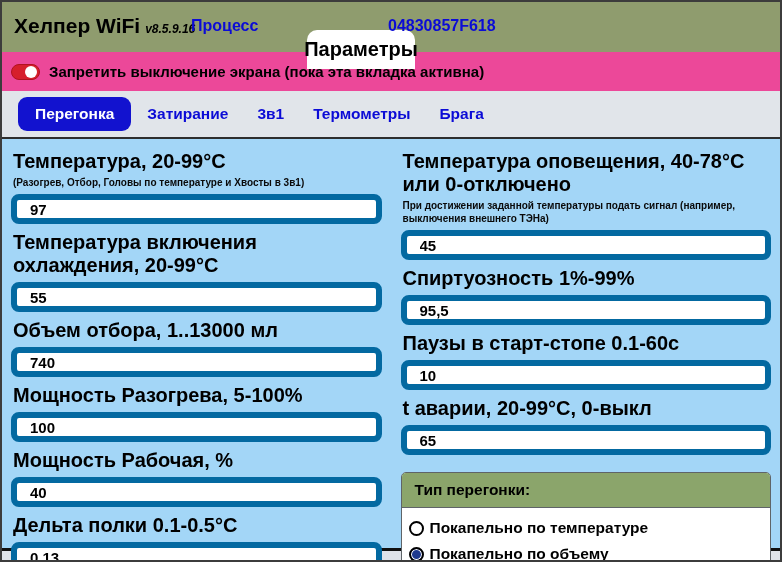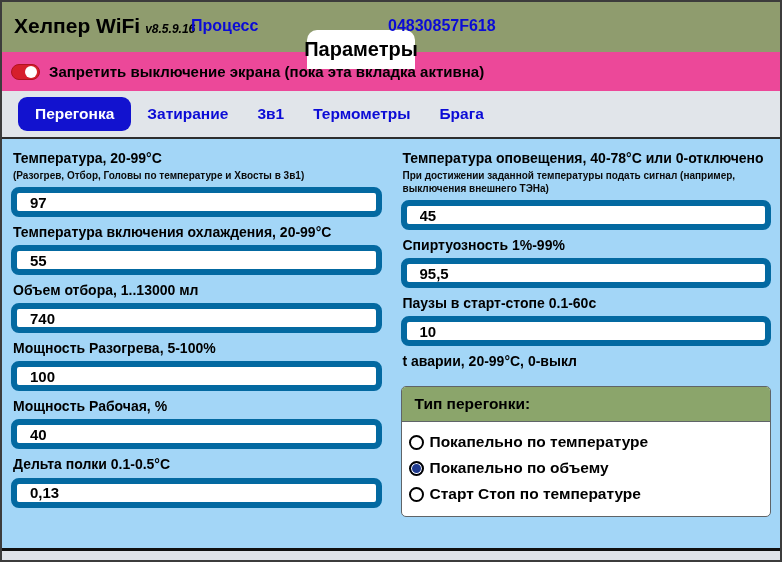--- a/index.html
+++ b/index.html
@@ -40,21 +40,21 @@
   }
   .tab-link { color:#0b0bd6; font-size:15.5px; font-weight:bold; margin-left:29px; cursor:pointer; }
   .tab-link:first-of-type { margin-left:16px; }
   
   .panel {
     height:414px; background:#a3d6f7;
     border-top:2px solid #2e2e2e; border-bottom:3px solid #101010;
     padding:4px 9px 0 9px; display:flex; gap:19px;
   }
   .col { width:372px; }
-  .f-label { font-size:14px; font-weight:bold; color:#000; margin:7px 0 5px 2px; line-height:1.15; }
+  .f-label { font-size:20px; font-weight:bold; color:#000; margin:7px 0 5px 2px; line-height:1.15; }
   .f-sub { font-size:10px; font-weight:bold; color:#0a0a0a; margin:-2px 0 5px 2px; line-height:1.3; }
   .f-input {
     width:100%; height:30px; background:#ffffff; border:6px solid #0369a1;
     border-radius:8px; font-family:"Liberation Sans", sans-serif;
     font-size:15px; font-weight:bold; color:#000; padding-left:13px;
   }
   
   .radio-box {
     margin-top:17px; border:1px solid #5f6468; border-radius:5px;
     background:#ffffff; overflow:hidden;
@@ -142,20 +142,21 @@
       <div>
         <div class="f-label">Спиртуозность 1%-99%</div>
         <input class="f-input" value="95,5" style="">
       </div>
       <div>
         <div class="f-label">Паузы в старт-стопе 0.1-60с</div>
         <input class="f-input" value="10" style="">
       </div>
       <div>
         <div class="f-label">t аварии, 20-99°C, 0-выкл</div>
+        <input class="f-input" value="65" style="">
       </div>
 
       <div class="radio-box">
         <div class="radio-box-header">Тип перегонки:</div>
         <div class="radio-box-body">
           <div class="radio-row">
             <span class="radio-circle"></span>
             <span class="radio-label">Покапельно по температуре</span>
           </div>
           <div class="radio-row checked">

